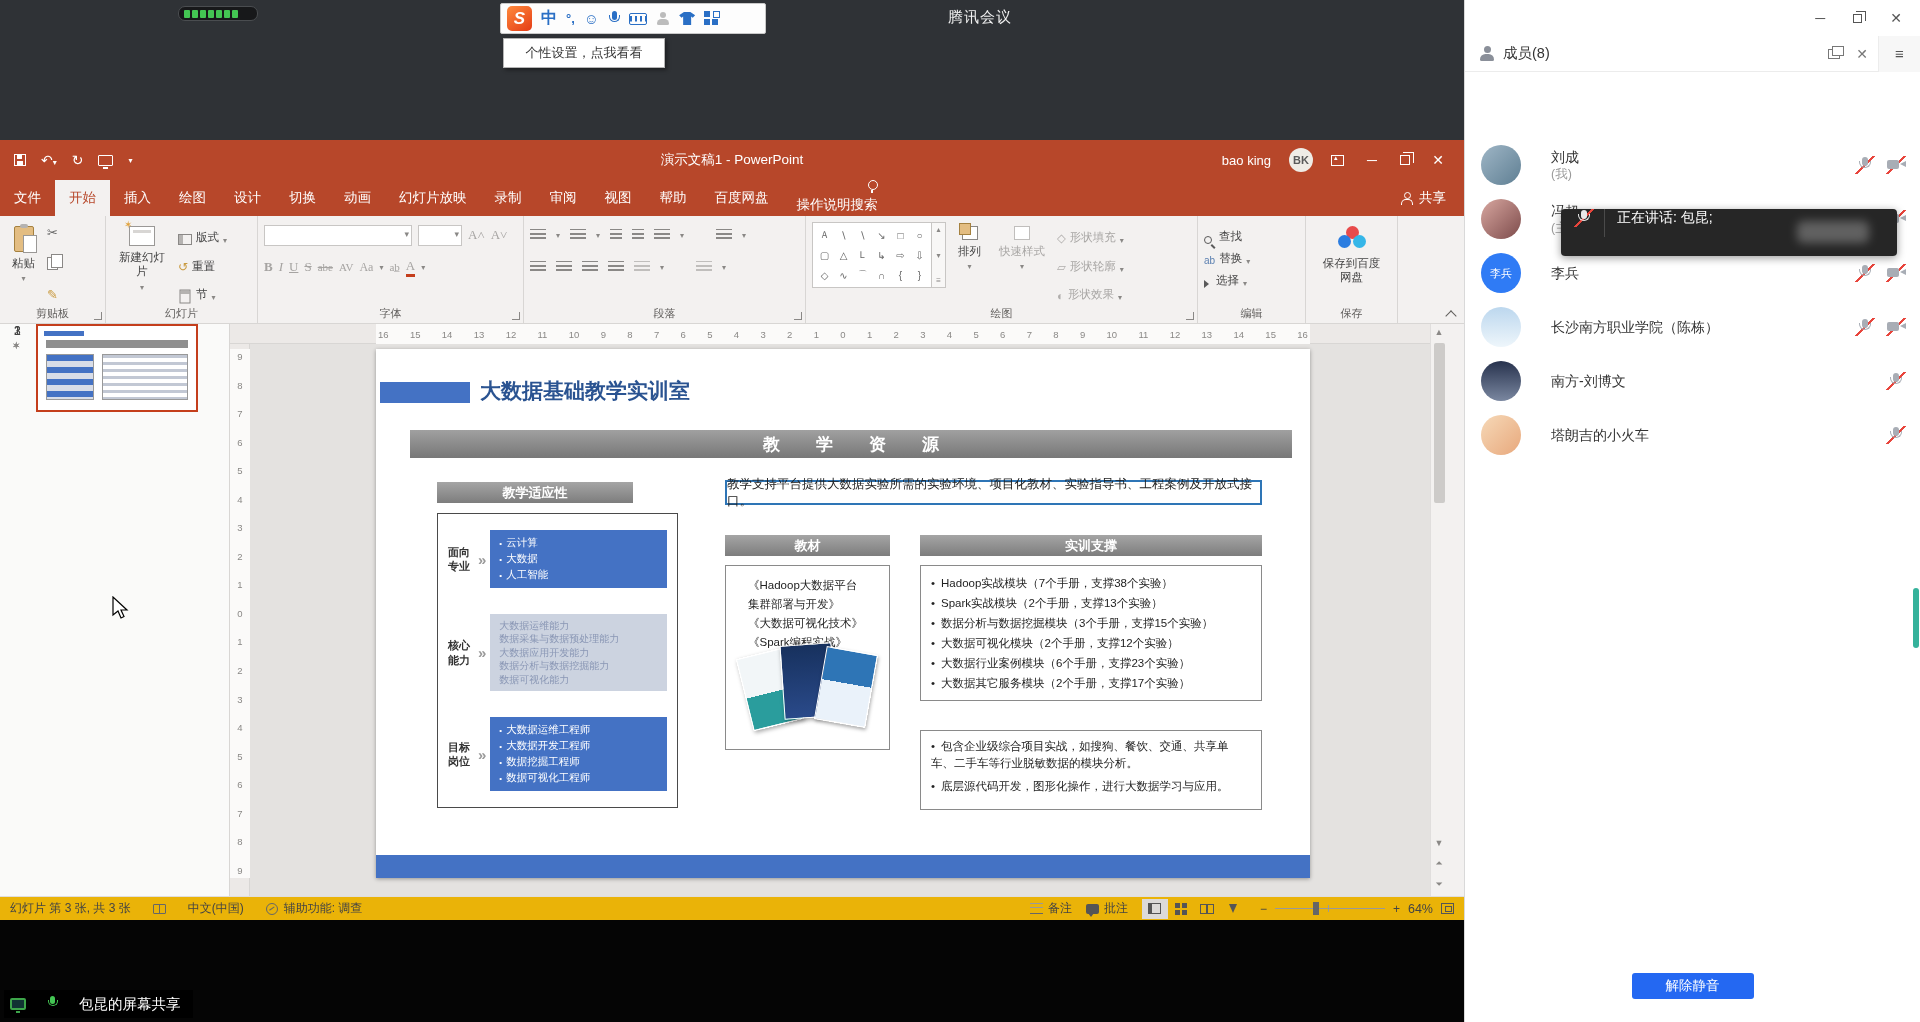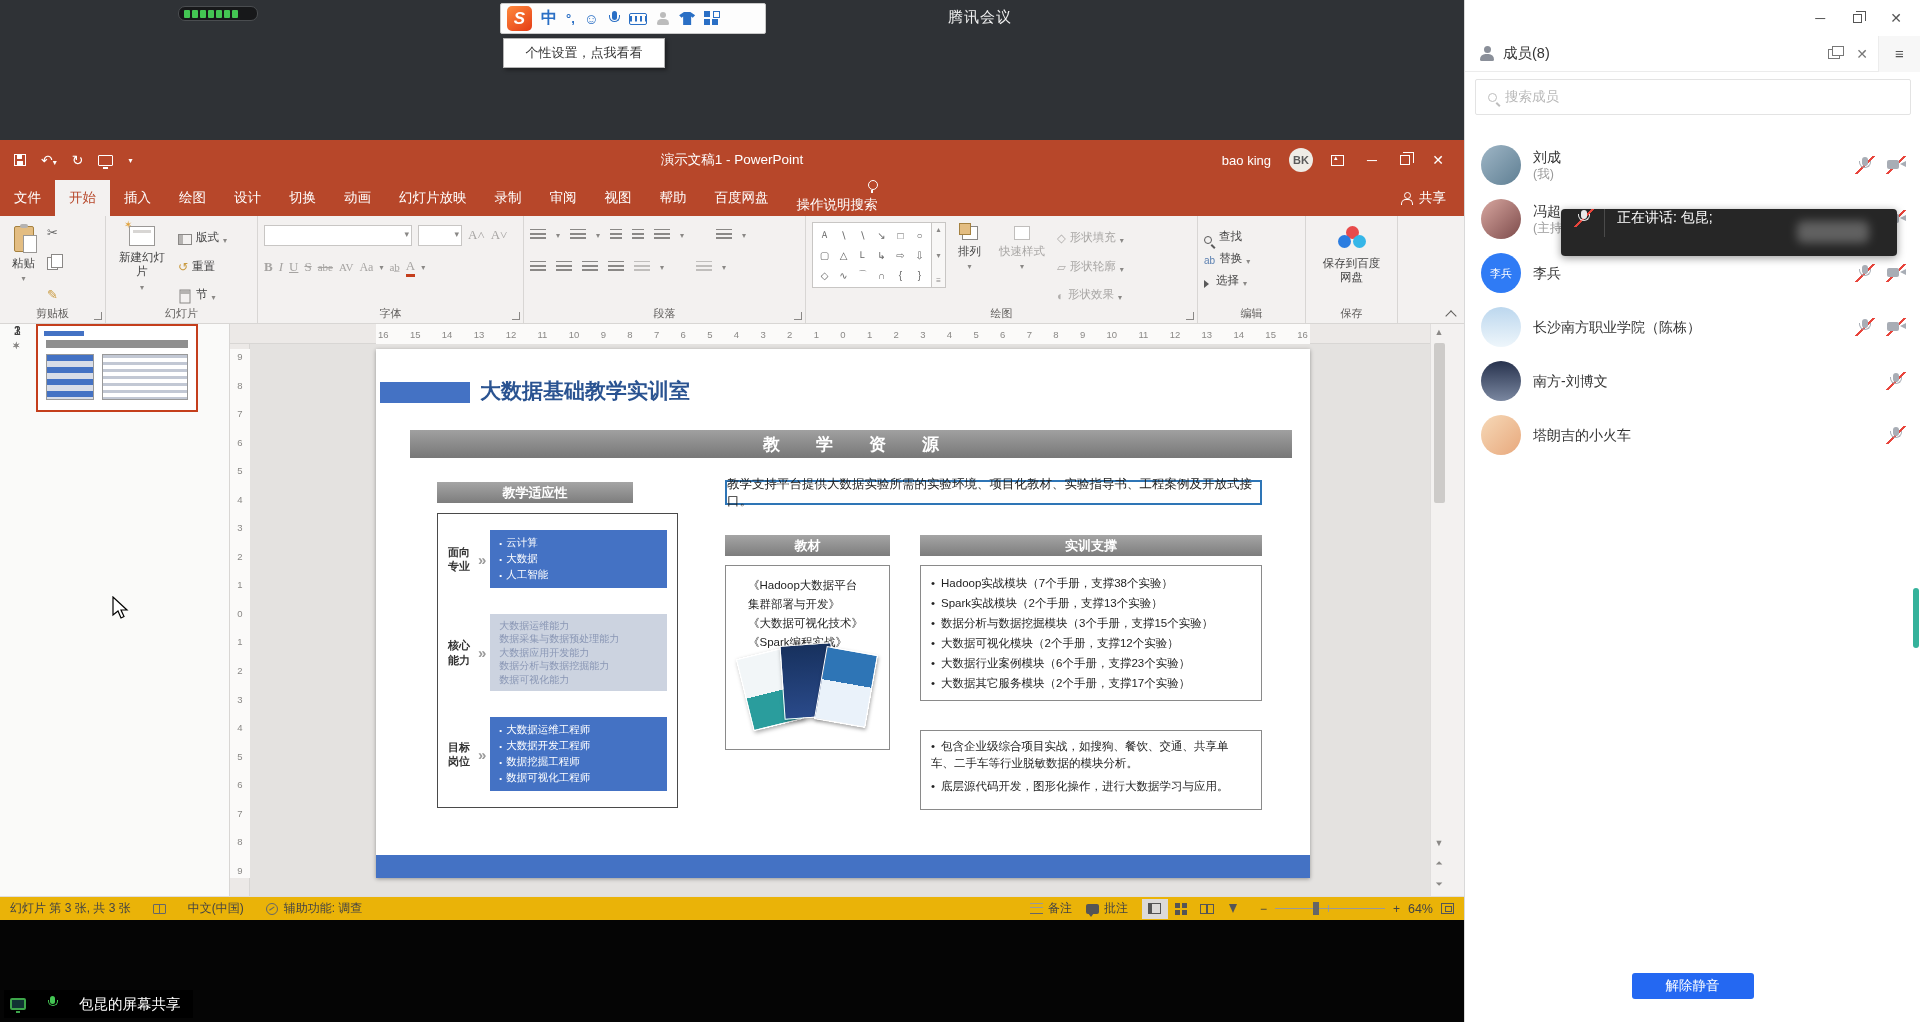--- a/index.html
+++ b/index.html
@@ -229,21 +229,21 @@
   .mrow { position:relative; height:54px; display:flex; align-items:center; padding:0 14px 0 16px; }
   .avatar { width:40px; height:40px; border-radius:50%; flex:0 0 40px; display:flex; align-items:center; justify-content:center; font-size:11px; color:#fff; overflow:hidden; }
   .av-1 { background:linear-gradient(135deg,#9fb6c6,#5f7f93); }
   .av-2 { background:linear-gradient(135deg,#d8a7a0,#7d4b4b); }
   .av-3 { background:linear-gradient(135deg,#50506a,#17171f); }
   .av-4 { background:#2f7bf5; }
   .av-5 { background:linear-gradient(180deg,#bcd7ee,#eef6fb); }
   .av-6 { background:radial-gradient(circle at 50% 42%,#ffffff 0 38%,#dcdcd2 100%); }
   .av-7 { background:linear-gradient(180deg,#27324d,#7a87a0); }
   .av-8 { background:linear-gradient(135deg,#f6d9b8,#e8a87c); }
-  .mname { margin-left:12px; line-height:1.3; }
+  .mname { margin-left:30px; line-height:1.3; }
   .n1 { font-size:14px; color:#333; }
   .n2 { font-size:12.5px; color:#9a9a9a; }
   .micons { margin-left:auto; display:flex; align-items:center; gap:11px; }
   .mi { position:relative; width:20px; height:18px; display:inline-block; }
   .mi.mic-muted { background:linear-gradient(135deg,transparent 46%,#e8453c 46%,#e8453c 54%,transparent 54%); }
   .mi.mic-muted::before { content:''; position:absolute; left:7px; top:1px; width:6px; height:9px; border-radius:3px; background:#a8adb5; }
   .mi.mic-muted::after { content:''; position:absolute; left:4px; top:5px; width:10px; height:6px; border:1.6px solid #a8adb5; border-top:none; border-radius:0 0 7px 7px; }
   .mi.mic-on::before { content:''; position:absolute; left:7px; top:1px; width:6px; height:9px; border-radius:3px; background:#34b857; }
   .mi.mic-on::after { content:''; position:absolute; left:4px; top:5px; width:10px; height:6px; border:1.6px solid #34b857; border-top:none; border-radius:0 0 7px 7px; }
   .mi.cam-off { background:linear-gradient(135deg,transparent 46%,#e8453c 46%,#e8453c 54%,transparent 54%); }
@@ -785,24 +785,20 @@
     </div>
     <div class="panel-header">
       <span class="ico-person-d"></span>
       <span class="panel-title">成员(8)</span>
       <div class="ph-icons">
         <span class="ico-popout"></span>
         <span class="ph-close">✕</span>
         <span class="ph-menu">≡</span>
       </div>
     </div>
-    <div class="searchbox">
-      <span class="ico-lens-g"></span>
-      <span class="search-ph">搜索成员</span>
-    </div>
 
     <div class="member-list">
       <div class="mrow">
           <div class="avatar av-1">
             <span></span>
           </div>
           <div class="mname">
             <div class="n1">刘成</div>
             <div class="n2">(我)</div>
           </div>

